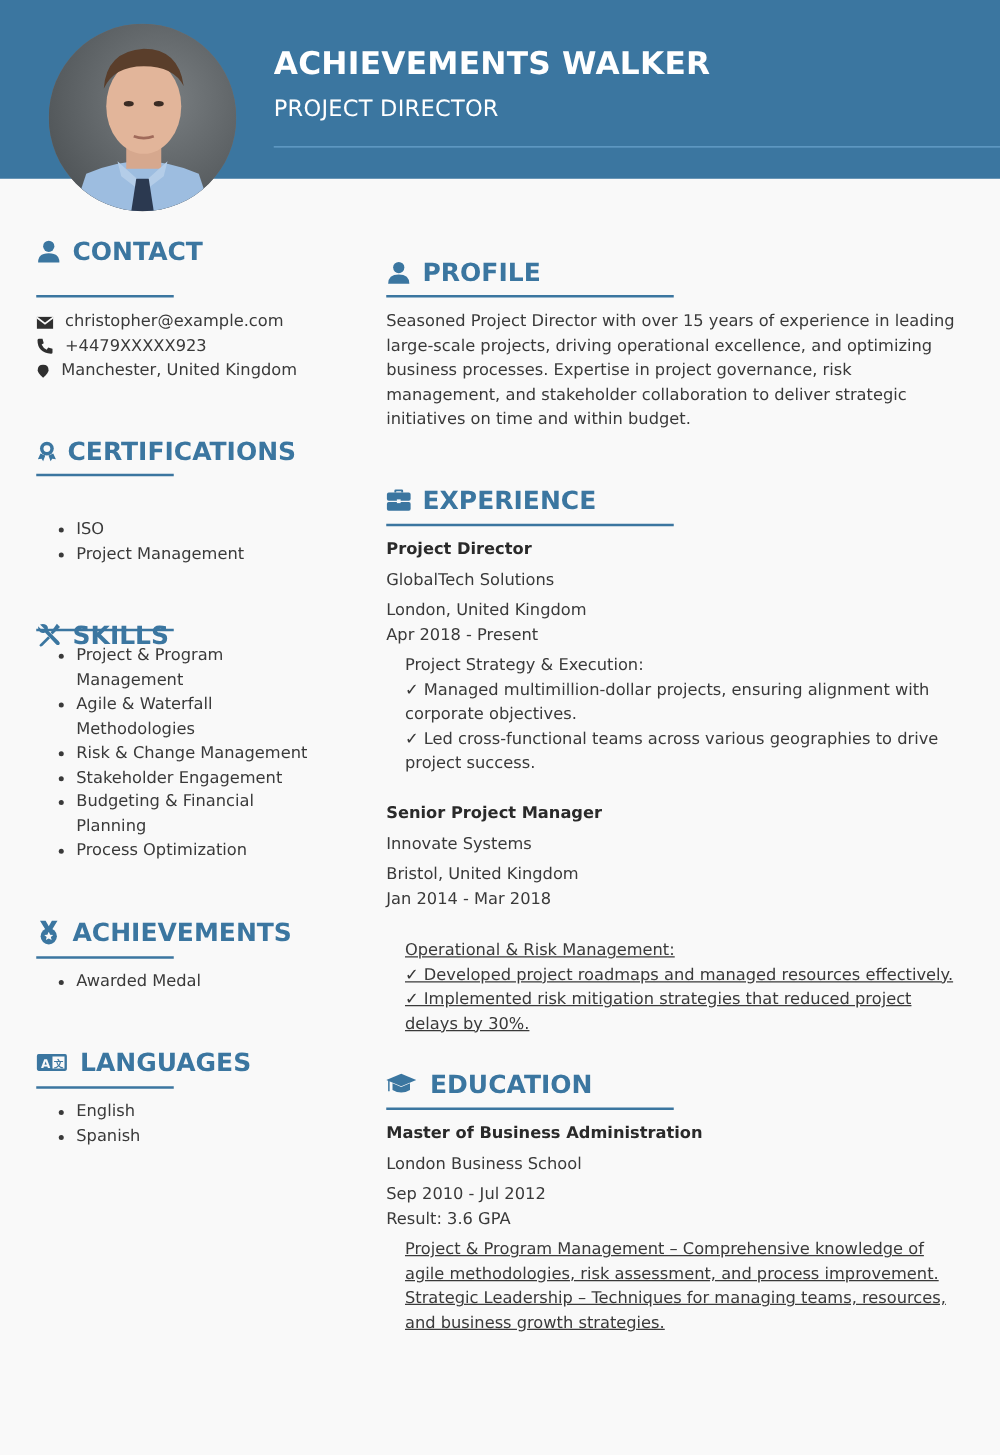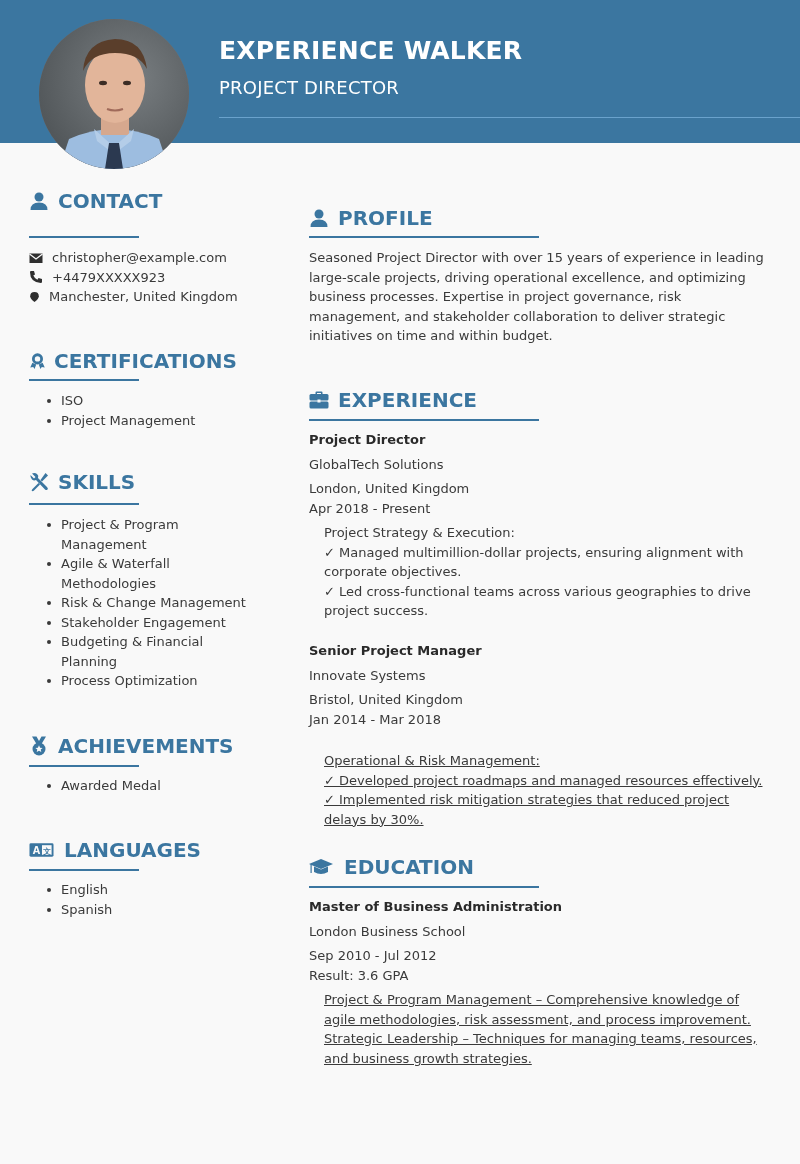--- a/index.html
+++ b/index.html
@@ -81,21 +81,21 @@
     <ellipse cx="76" cy="66" rx="30" ry="38" fill="#e2b59a"></ellipse>
 
     <path d="M44 52 Q46 22 76 20 Q104 20 108 50 Q100 34 76 34 Q52 34 44 52 Z" fill="#5a3e2b"></path>
 
     <ellipse cx="64" cy="64" rx="4" ry="2.2" fill="#3b2c24"></ellipse>
     <ellipse cx="88" cy="64" rx="4" ry="2.2" fill="#3b2c24"></ellipse>
 
     <path d="M68 90 Q76 93 84 90" stroke="#a06a5a" stroke-width="2" fill="none"></path>
   </svg>
 </div>
-<div class="name">EXPERIENCE WALKER</div>
+<div class="name">ACHIEVEMENTS WALKER</div>
 <div class="title">PROJECT DIRECTOR</div>
 <div class="header-rule"></div>
 
 <div class="section-title" style="left:29px; top:189px;">
   <svg class="ic" viewBox="0 0 20 20">
     <circle cx="10" cy="6" r="4.5" fill="#3b76a0"></circle>
     <path d="M1.5 19 Q1.5 11.5 10 11.5 Q18.5 11.5 18.5 19 Z" fill="#3b76a0"></path>
   </svg>
   <span>CONTACT</span>
 </div>
@@ -125,26 +125,26 @@
 <div class="section-title" style="left:29px; top:349px;">
   <svg class="ic" viewBox="0 0 20 20" style="width:17px; margin-right:8px;">
     <circle cx="10" cy="7.5" r="6.5" fill="#3b76a0"></circle>
     <circle cx="10" cy="7.5" r="3.2" fill="#f9f9f9"></circle>
     <path d="M4 12 L1.5 17.5 L5 17 L6.5 19.5 L8.5 14 Z" fill="#3b76a0"></path>
     <path d="M16 12 L18.5 17.5 L15 17 L13.5 19.5 L11.5 14 Z" fill="#3b76a0"></path>
   </svg>
   <span>CERTIFICATIONS</span>
 </div>
 <div class="section-rule left-rule" style="top:379px;"></div>
-<ul class="bullets" style="position:absolute; left:29px; top:391px; width:240px;">
+<ul class="bullets" style="position:absolute; left:29px; top:414px; width:240px;">
   <li>ISO</li>
   <li>Project Management</li>
 </ul>
 
-<div class="section-title" style="left:29px; top:470px;">
+<div class="section-title" style="left:29px; top:496px;">
   <svg class="ic" viewBox="0 0 20 20">
     <path d="M3 1.5 L6.5 5 L5 6.5 L1.5 3 Q1 5.5 3 7.5 Q5 9 7 8 L16 17.5 Q17.5 18.5 18.5 17.5 Q19.5 16.5 18 15 L9 6 Q10 3.5 8 2 Q6 0.5 3 1.5 Z" fill="#3b76a0"></path>
     <path d="M16.5 1 L19 3.5 L13 9.5 L11.5 8 Z" fill="#3b76a0"></path>
     <path d="M9.5 11 L3.5 17 Q2 18.5 3 19 Q4 19.5 5 18.5 L11 12.5 Z" fill="#3b76a0"></path>
   </svg>
   <span>SKILLS</span>
 </div>
 <div class="section-rule left-rule" style="top:503px;"></div>
 <ul class="bullets" style="position:absolute; left:29px; top:515px; width:225px;">
   <li>Project &amp; Program Management</li>

